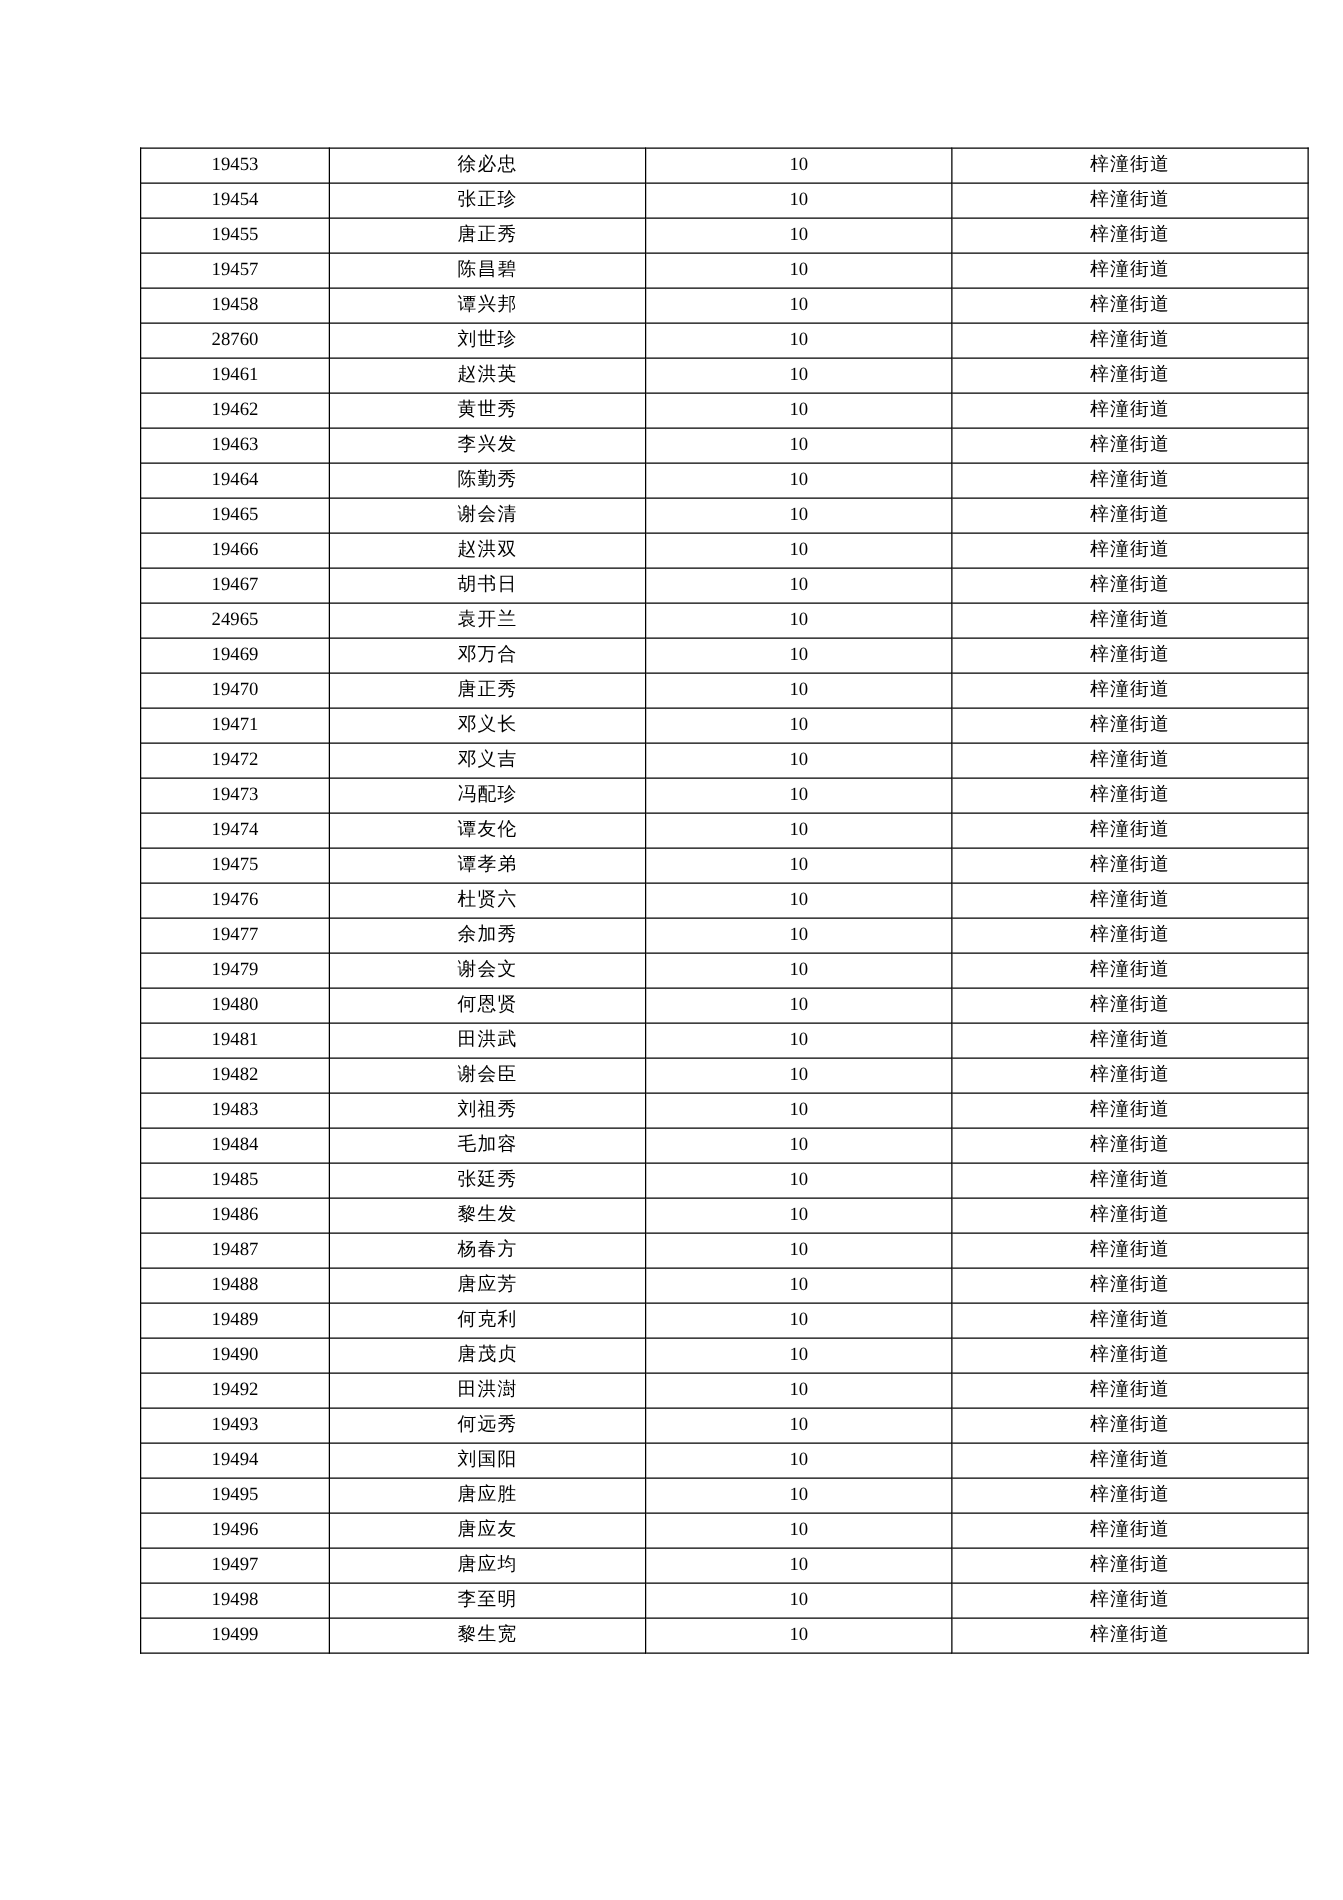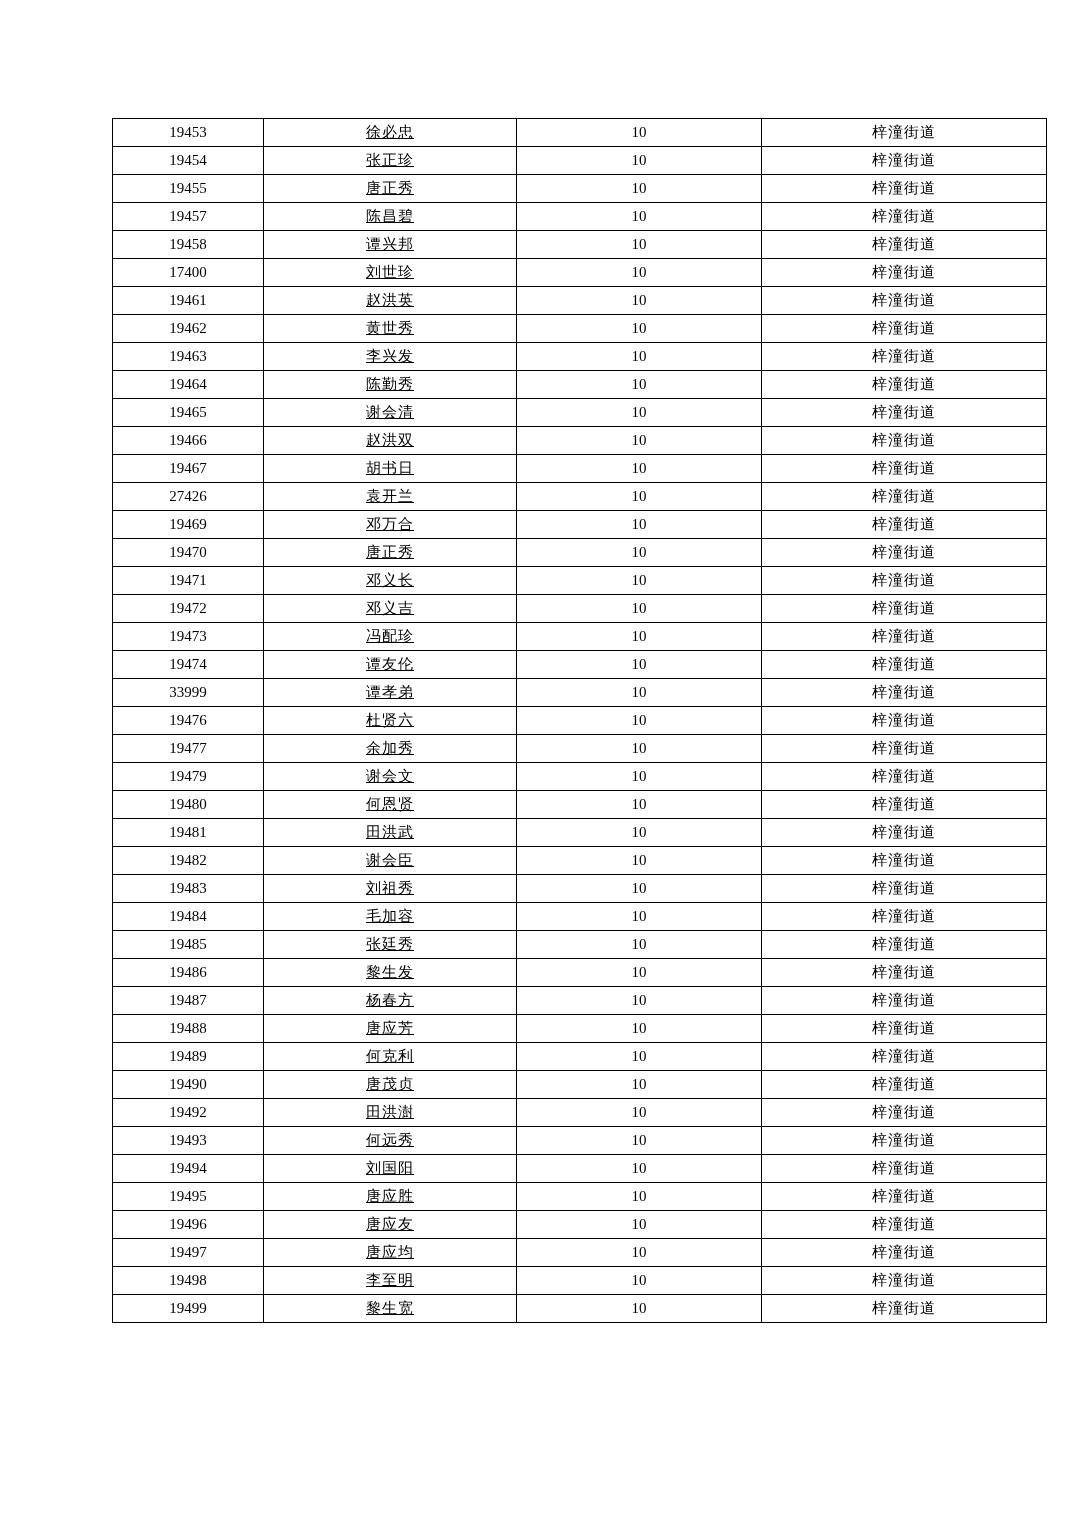--- a/index.html
+++ b/index.html
@@ -31,21 +31,21 @@
     height: 27px;
     line-height: 27px;
     padding: 0 6px;
     font-size: 15px;
     text-align: center;
     vertical-align: middle;
     white-space: nowrap;
     overflow: hidden;
   }
   td.col-id    { width: 138px; }
-  td.col-name  { width: 240px; letter-spacing: 1px; text-decoration: underline; }
+  td.col-name  { width: 240px; letter-spacing: 1px; }
   td.col-num   { width: 232px; }
   td.col-area  { width: 272px; letter-spacing: 1px; }
 </style>
 </head>
 <body>
 
 <div class="page">
   <table class="roster">
     <tbody>
         <tr>
@@ -72,21 +72,21 @@
           <td class="col-num">10</td>
           <td class="col-area">梓潼街道</td>
         </tr>
         <tr>
           <td class="col-id">19458</td>
           <td class="col-name">谭兴邦</td>
           <td class="col-num">10</td>
           <td class="col-area">梓潼街道</td>
         </tr>
         <tr>
-          <td class="col-id">17400</td>
+          <td class="col-id">28760</td>
           <td class="col-name">刘世珍</td>
           <td class="col-num">10</td>
           <td class="col-area">梓潼街道</td>
         </tr>
         <tr>
           <td class="col-id">19461</td>
           <td class="col-name">赵洪英</td>
           <td class="col-num">10</td>
           <td class="col-area">梓潼街道</td>
         </tr>
@@ -120,21 +120,21 @@
           <td class="col-num">10</td>
           <td class="col-area">梓潼街道</td>
         </tr>
         <tr>
           <td class="col-id">19467</td>
           <td class="col-name">胡书日</td>
           <td class="col-num">10</td>
           <td class="col-area">梓潼街道</td>
         </tr>
         <tr>
-          <td class="col-id">27426</td>
+          <td class="col-id">24965</td>
           <td class="col-name">袁开兰</td>
           <td class="col-num">10</td>
           <td class="col-area">梓潼街道</td>
         </tr>
         <tr>
           <td class="col-id">19469</td>
           <td class="col-name">邓万合</td>
           <td class="col-num">10</td>
           <td class="col-area">梓潼街道</td>
         </tr>
@@ -162,21 +162,21 @@
           <td class="col-num">10</td>
           <td class="col-area">梓潼街道</td>
         </tr>
         <tr>
           <td class="col-id">19474</td>
           <td class="col-name">谭友伦</td>
           <td class="col-num">10</td>
           <td class="col-area">梓潼街道</td>
         </tr>
         <tr>
-          <td class="col-id">33999</td>
+          <td class="col-id">19475</td>
           <td class="col-name">谭孝弟</td>
           <td class="col-num">10</td>
           <td class="col-area">梓潼街道</td>
         </tr>
         <tr>
           <td class="col-id">19476</td>
           <td class="col-name">杜贤六</td>
           <td class="col-num">10</td>
           <td class="col-area">梓潼街道</td>
         </tr>

